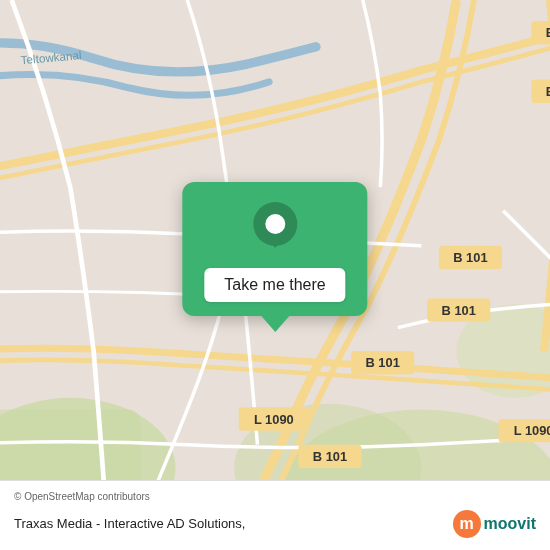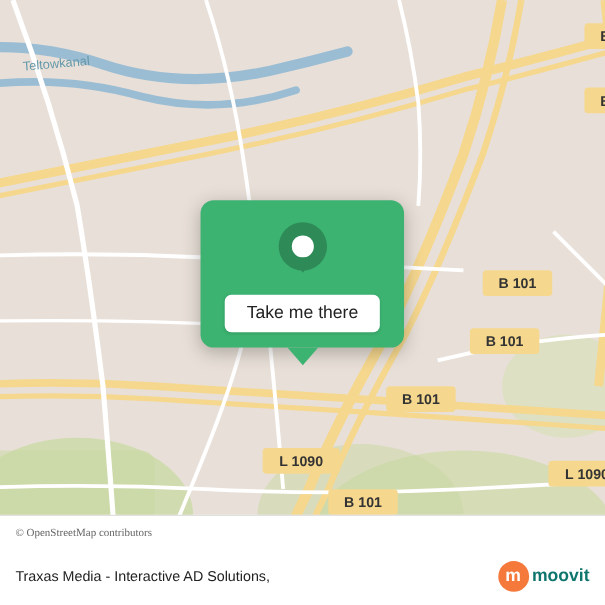--- a/index.html
+++ b/index.html
@@ -36,22 +36,21 @@
       right: 0;
       background: white;
       padding: 10px 14px 12px 14px;
       border-top: 1px solid #ddd;
       z-index: 10;
     }
 
     .copyright-text {
       font-size: 10px;
       color: #666;
-      margin-bottom: 20px;
-      font-family: Liberation Serif, serif;
+      margin-bottom: 8px;
     }
 
     .location-info {
       display: flex;
       justify-content: space-between;
       align-items: center;
     }
 
     .location-text {
       font-size: 13px;

